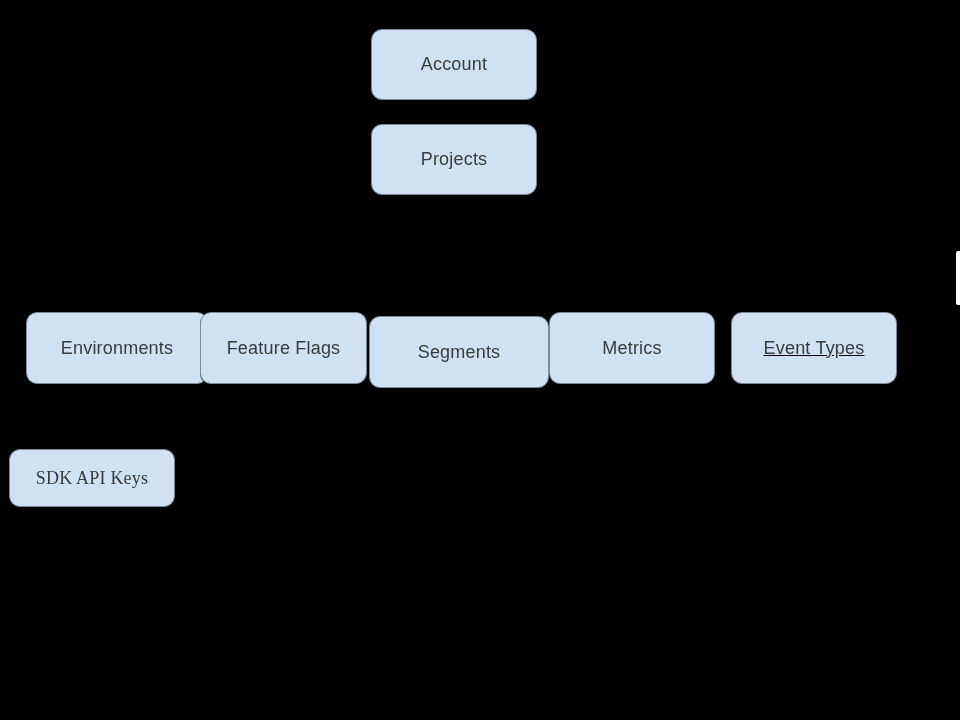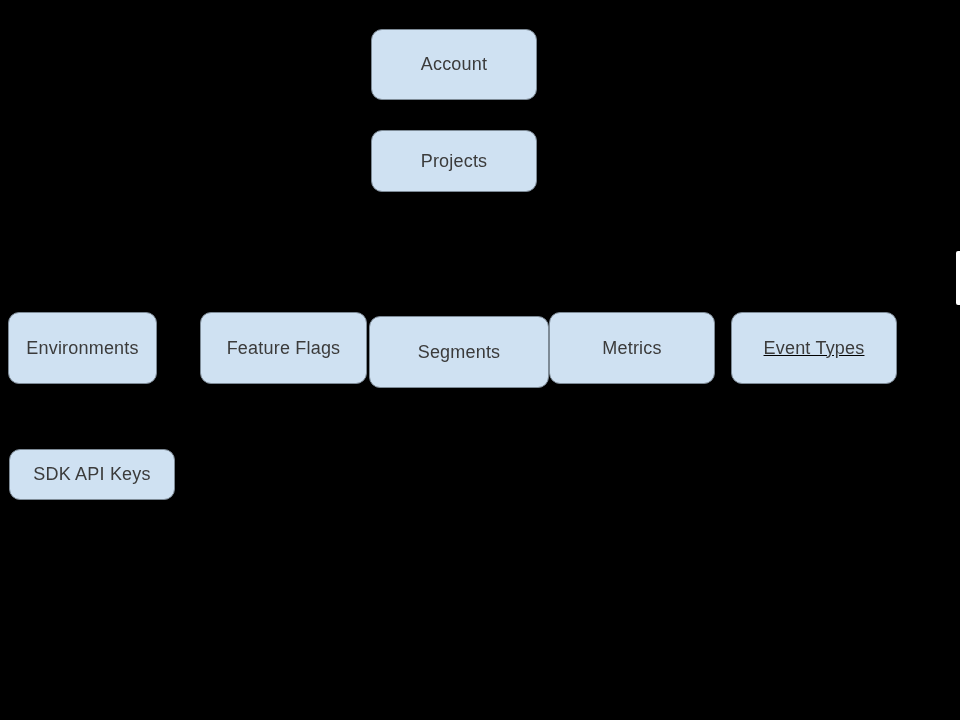--- a/index.html
+++ b/index.html
@@ -32,27 +32,27 @@
   }
   .node-label {
     font-size: 18px;
     color: #3b3b3b;
     letter-spacing: 0.2px;
     white-space: nowrap;
     user-select: none;
   }
   
   .node-account      { left: 371px; top: 29px;  width: 166px; height: 71px; }
-  .node-projects     { left: 371px; top: 130px; width: 166px; height: 62px; }
-  .node-environments { left: 8px;   top: 312px; width: 149px; height: 72px; }
+  .node-projects     { left: 371px; top: 124px; width: 166px; height: 71px; }
+  .node-environments { left: 26px;   top: 312px; width: 182px; height: 72px; }
   .node-feature-flags{ left: 188px; top: 312px; width: 167px; height: 72px; margin-left: 12px; }
   .node-segments     { left: 369px; top: 316px; width: 180px; height: 72px; text-align: right; }
   .node-metrics      { left: 549px; top: 312px; width: 166px; height: 72px; }
   .node-event-types  { left: 731px; top: 312px; width: 166px; height: 72px; text-decoration: underline; }
-  .node-sdk-api-keys { left: 9px;   top: 449px; width: 166px; height: 51px; }
+  .node-sdk-api-keys { left: 9px;   top: 449px; width: 166px; height: 58px; font-family: Liberation Serif, serif; }
   .clipped-shape {
     position: absolute;
     left: 956px;
     top: 251px;
     width: 4px;
     height: 54px;
     background: #ffffff;
     border-radius: 2px 0 0 2px;
   }
 </style>

